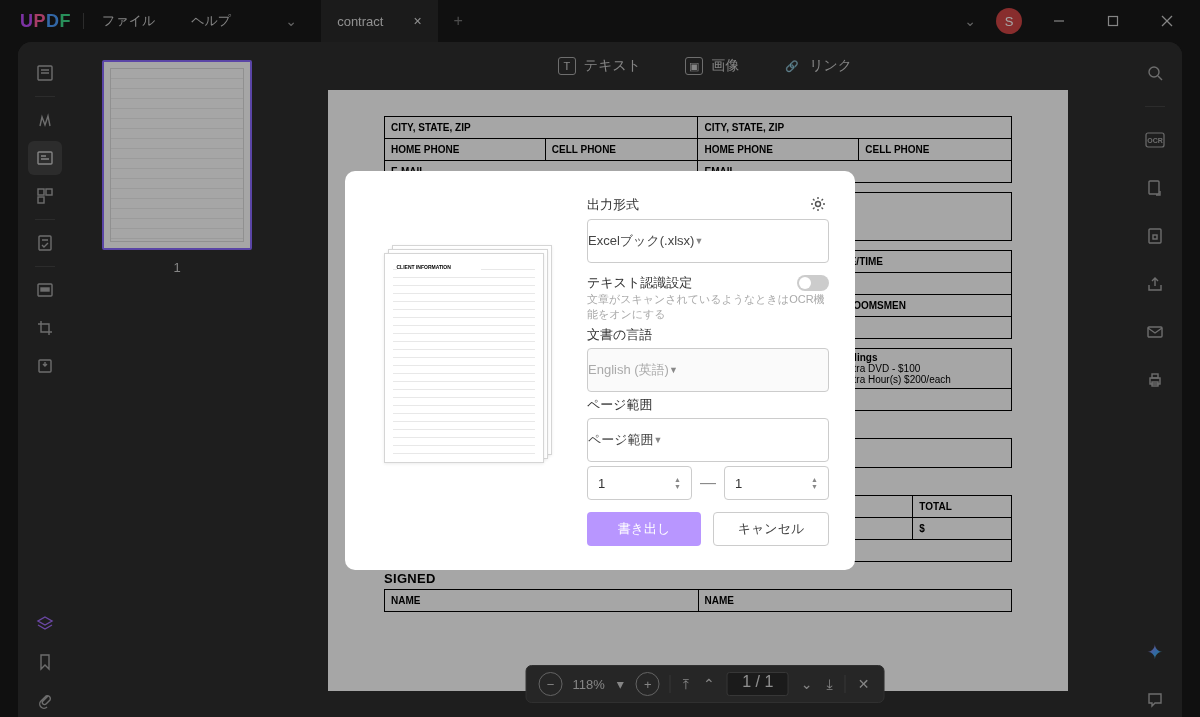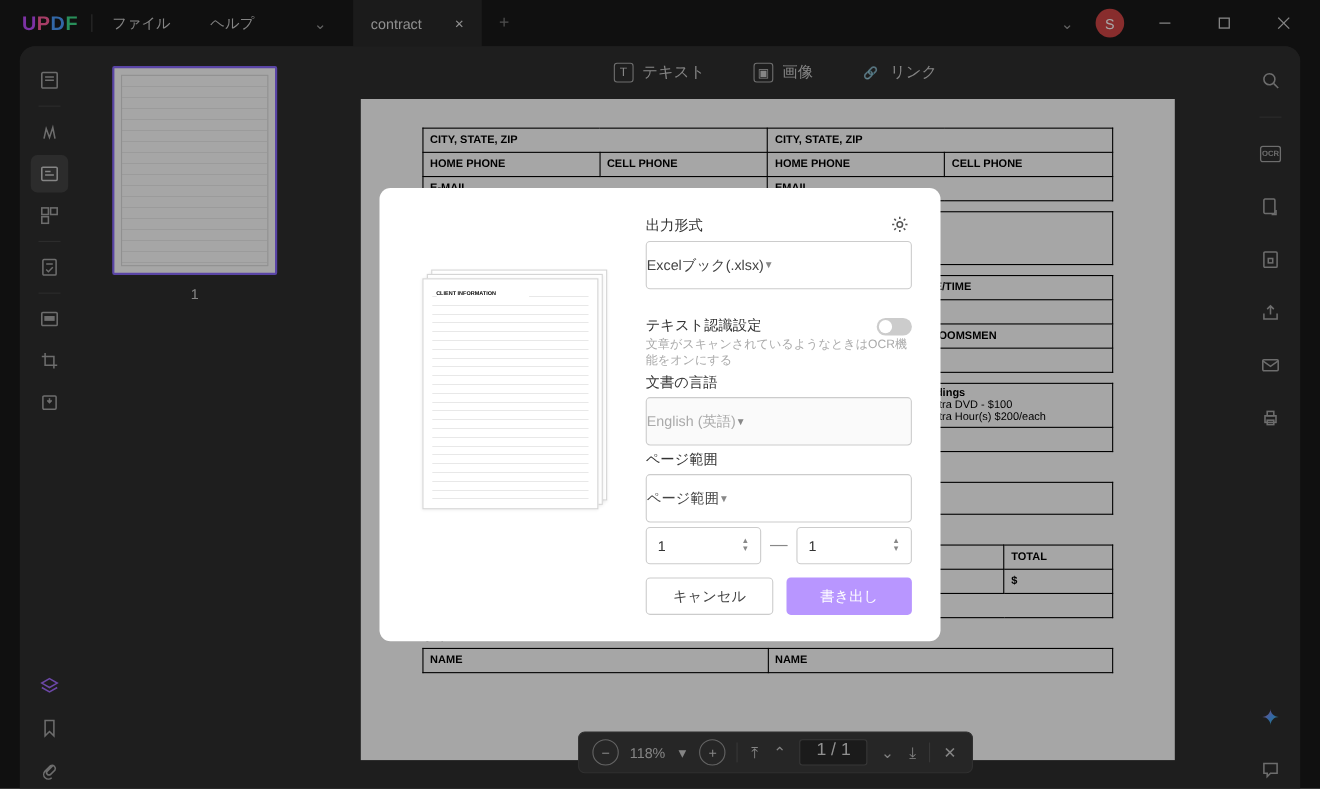--- a/index.html
+++ b/index.html
@@ -58,21 +58,21 @@
 .preview-stack .p3{top:8px;left:0}
 .preview-content{position:absolute;inset:8px;background:repeating-linear-gradient(#fff,#fff 7px,#e8e8e8 7px,#e8e8e8 8px)}
 .preview-content::before{content:"CLIENT INFORMATION";position:absolute;top:2px;left:4px;font-size:5px;font-weight:700;color:#000;background:#fff;padding-right:30px}
 .form-side{flex:1;display:flex;flex-direction:column;gap:4px}
 .form-head{display:flex;justify-content:space-between;align-items:center}
 .form-label{font-size:13px;color:#333}
 .gear{width:20px;height:20px;cursor:pointer;color:#555}
 .select{height:44px;border:1px solid #ccc;border-radius:4px;padding:0 0;display:flex;align-items:center;font-size:13px;color:#444;cursor:pointer;background:#fff}
 .select.disabled{color:#aaa;background:#fafafa}
 .select .arr{font-size:9px;color:#888}
-.toggle-row{display:flex;justify-content:space-between;align-items:flex-end;margin-top:20px}
+.toggle-row{display:flex;justify-content:space-between;align-items:center;margin-top:7px}
 .toggle{width:32px;height:16px;background:#ccc;border-radius:10px;position:relative;cursor:pointer}
 .toggle::after{content:"";position:absolute;width:12px;height:12px;background:#fff;border-radius:50%;top:2px;left:2px}
 .hint{font-size:11px;color:#aaa;margin-top:-4px}
 .range-row{display:flex;align-items:center;gap:8px}
 .num-input{flex:1;height:34px;border:1px solid #ccc;border-radius:4px;padding:0 10px;display:flex;align-items:center;justify-content:space-between;font-size:13px}
 .steppers{display:flex;flex-direction:column;font-size:7px;color:#888;line-height:7px}
 .range-dash{color:#888}
 .modal-buttons{display:flex;gap:12px;margin-top:8px}
 .btn{flex:1;height:34px;border-radius:4px;display:flex;align-items:center;justify-content:center;font-size:13px;cursor:pointer}
 .btn-primary{background:#b896ff;color:#fff}
@@ -451,17 +451,17 @@
       <div class="num-input">
           <span>1</span>
           <div class="steppers">
             <span>▲</span>
             <span>▼</span>
           </div>
         </div>
     </div>
 
     <div class="modal-buttons">
+      <div class="btn btn-primary">書き出し</div>
       <div class="btn btn-secondary">キャンセル</div>
-      <div class="btn btn-primary">書き出し</div>
     </div>
   </div>
 </div>
 
 </body></html>

